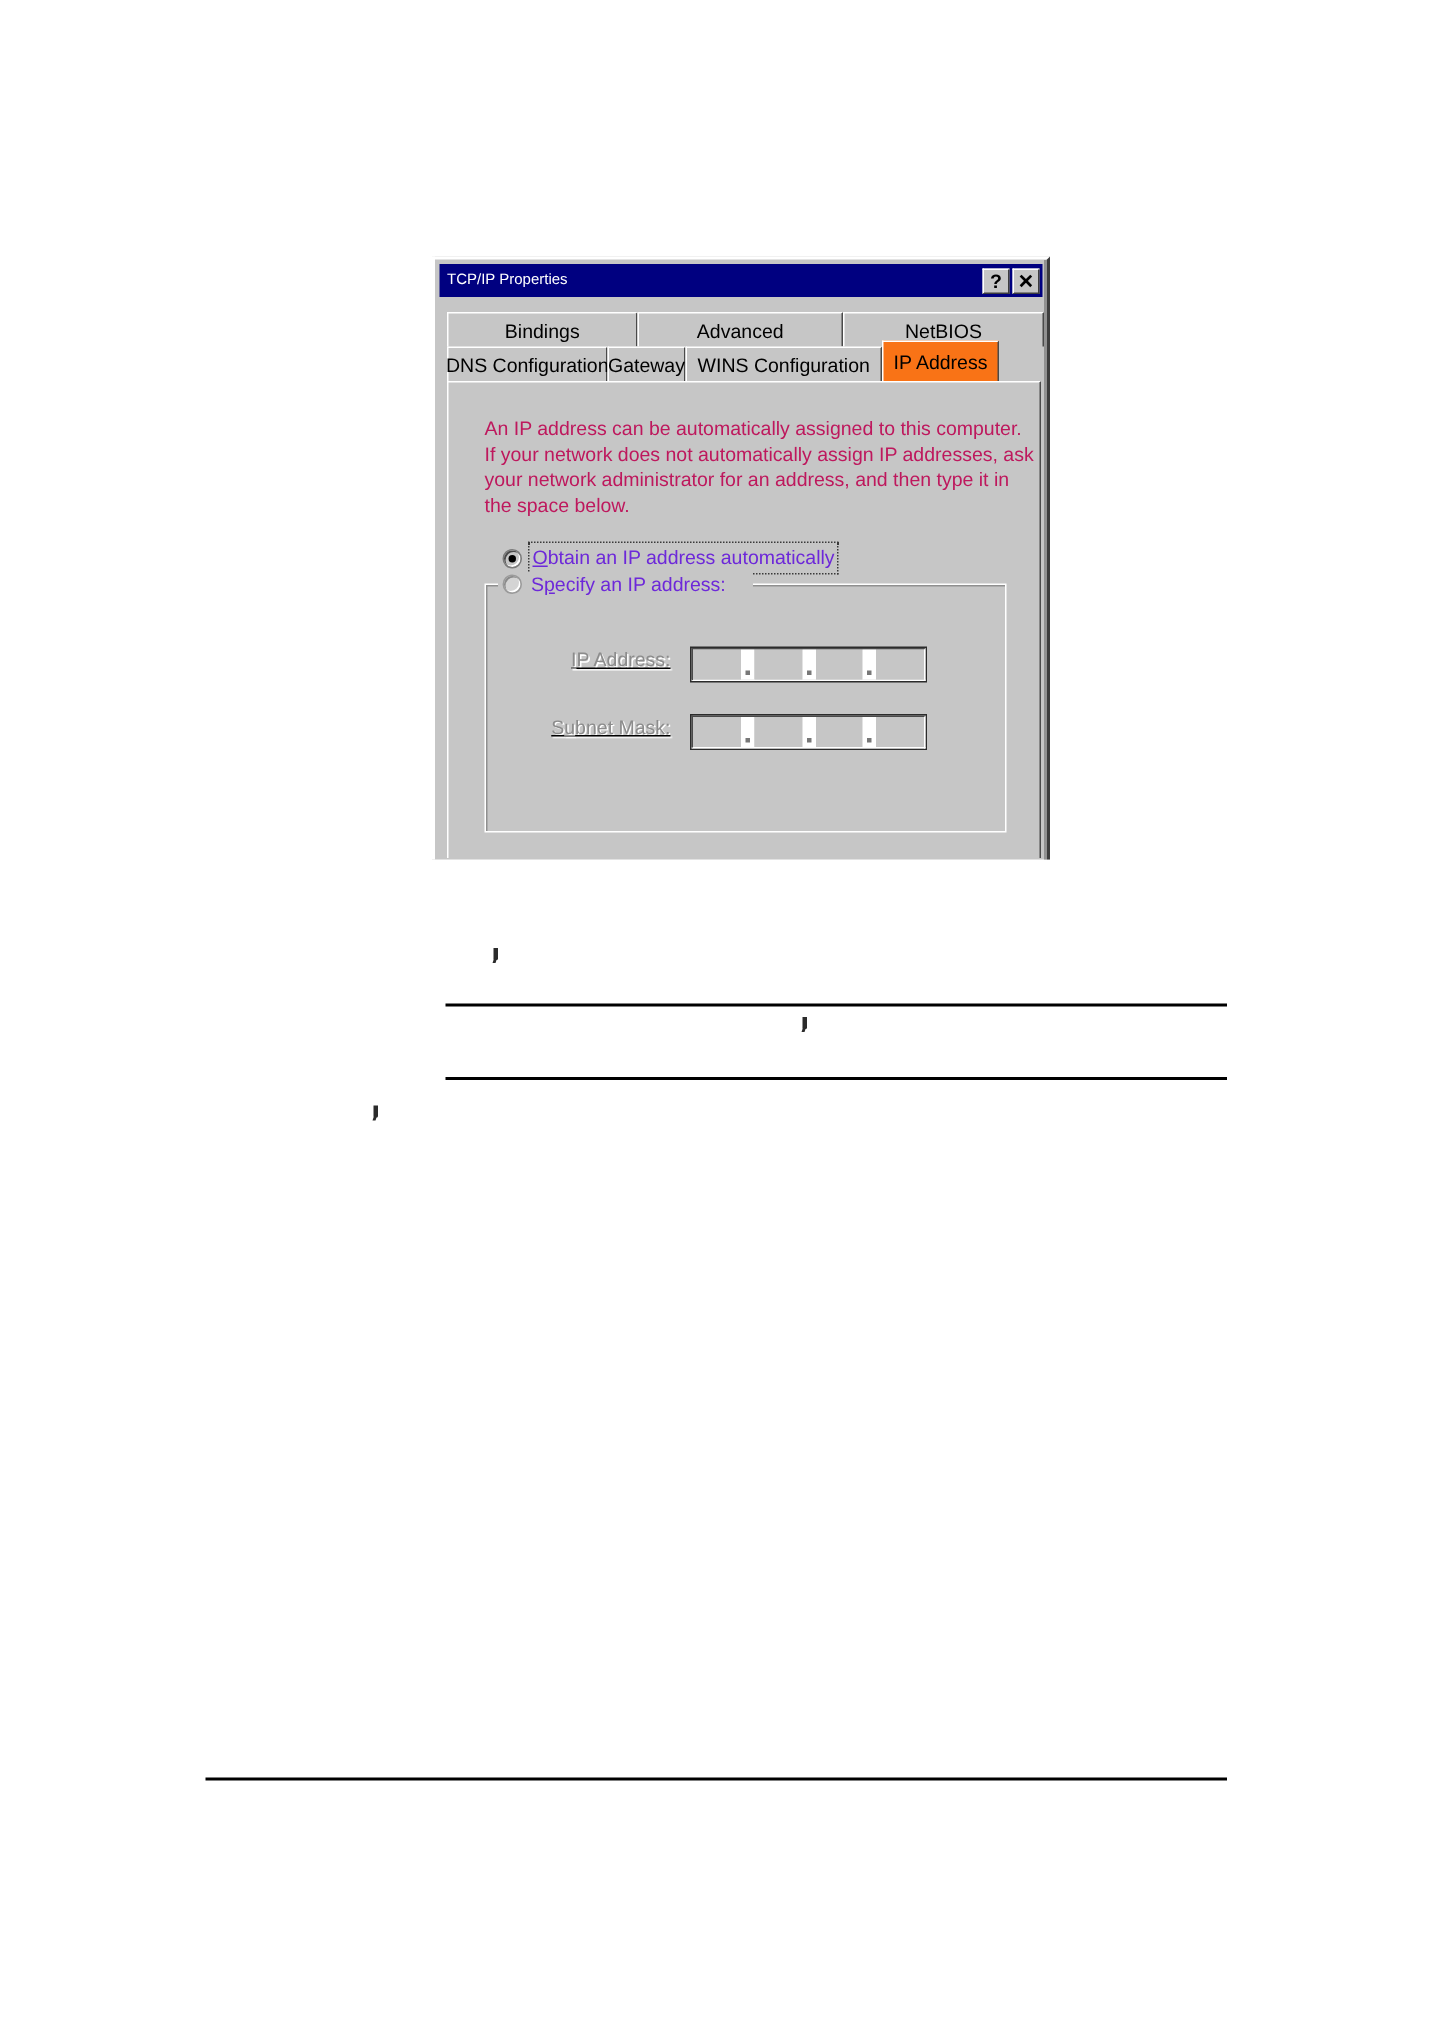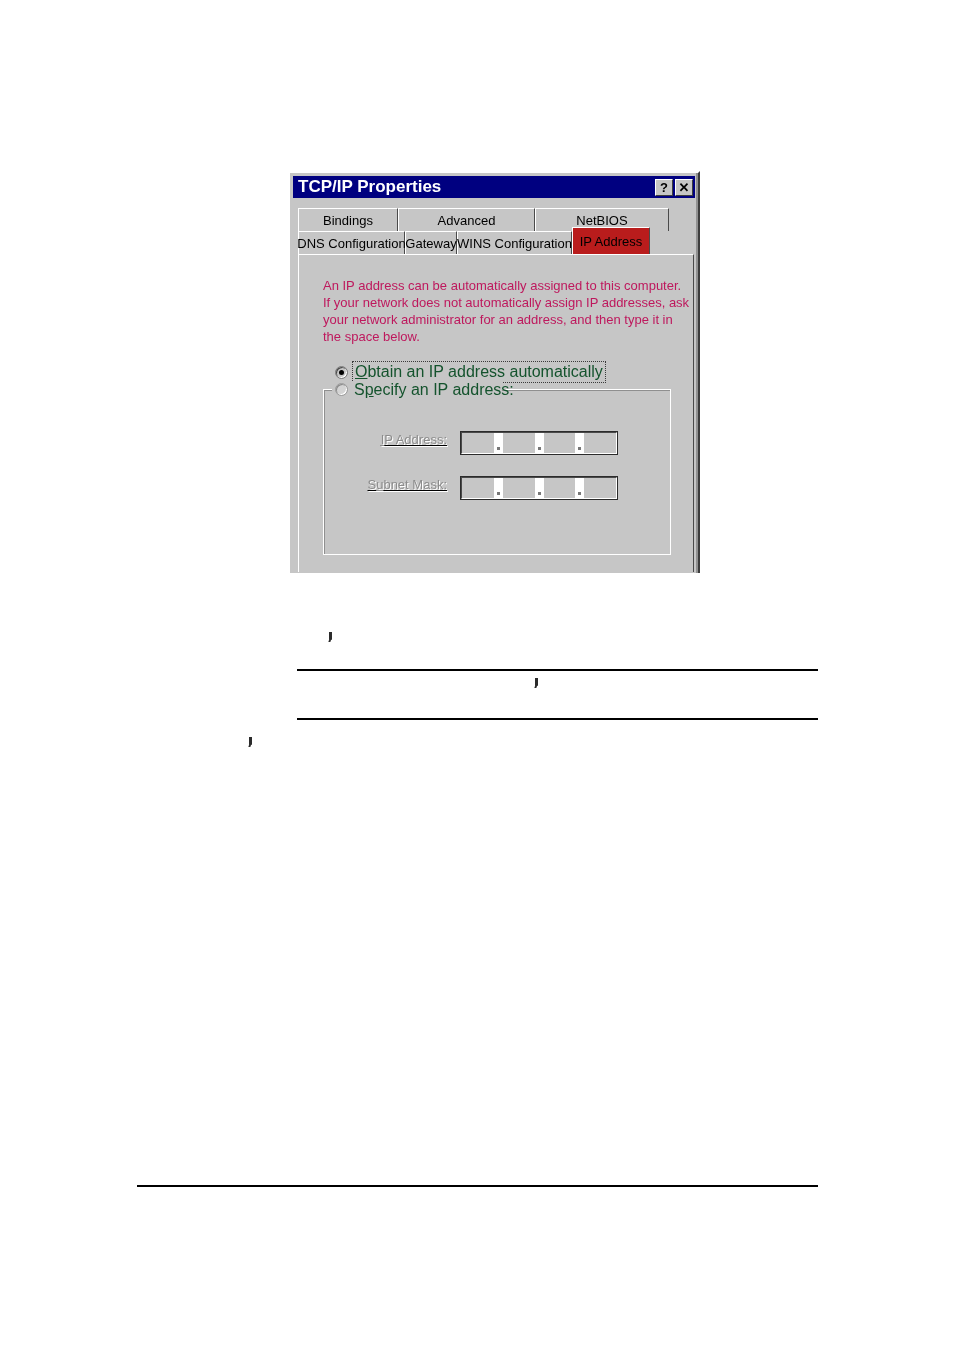--- a/index.html
+++ b/index.html
@@ -64,22 +64,22 @@
     right: 3px;
     height: 22px;
     background: #000080;
     display: flex;
     align-items: center;
     padding: 0 2px 0 5px;
     box-sizing: border-box;
   }
   .titlebar-text {
     color: #ffffff;
-    font-size: 17px;
-    font-weight: bold;
+    font-size: 10px;
+    font-weight: normal;
     letter-spacing: 0px;
     white-space: nowrap;
     flex: 1;
     line-height: 22px;
   }
   .title-btn {
     width: 18px;
     height: 17px;
     background: #c6c6c6;
     border-top: 1px solid #ffffff;
@@ -128,21 +128,21 @@
     justify-content: center;
     font-size: 13px;
     color: #000000;
     white-space: nowrap;
     padding: 0 6px;
     line-height: 1;
   }
   .tab.active {
     height: 27px;
     margin-top: -4px;
-    background: #b91c1c;
+    background: #f97316;
     border-right: 1px solid #4a4a4a;
     z-index: 5;
     position: relative;
   }
 
   
   .panel {
     position: absolute;
     left: 8px;
     top: 81px;
@@ -192,22 +192,22 @@
     height: 5px;
     border-radius: 50%;
     background: #000000;
   }
   .radio.disabled {
     background: #d4d4d4;
     border-color: #9a9a9a;
     box-shadow: inset 1px 1px 0 #8a8a8a, inset -1px -1px 0 #ffffff;
   }
   .radio-label {
-    font-size: 16px;
-    color: #14532d;
+    font-size: 13px;
+    color: #6d28d9;
     margin-left: 6px;
     white-space: nowrap;
     line-height: 15px;
   }
   .focus-ring {
     border: 1px dotted #3a3a3a;
     padding: 1px 2px;
     margin-left: 4px;
   }
   .focus-ring .radio-label { margin-left: 0; }
@@ -296,38 +296,38 @@
 <div class="dialog">
 
   <div class="titlebar">
     <div class="titlebar-text">TCP/IP Properties</div>
     <div class="title-btn">?</div>
     <div class="title-btn">✕</div>
   </div>
 
   <div class="tabstrip">
     <div class="tabrow row1">
-      <div class="tab" style="width:100px;">
+      <div class="tab" style="width:127px;">
         <span>Bindings</span>
       </div>
       <div class="tab" style="width:137px;">
         <span>Advanced</span>
       </div>
       <div class="tab" style="width:134px;">
         <span>NetBIOS</span>
       </div>
     </div>
     <div class="tabrow row2">
       <div class="tab" style="width:107px;">
         <span>DNS Configuration</span>
       </div>
       <div class="tab" style="width:52px;">
         <span>Gateway</span>
       </div>
-      <div class="tab" style="width:115px;">
+      <div class="tab" style="width:131px;">
         <span>WINS Configuration</span>
       </div>
       <div class="tab active" style="width:78px;">
         <span>IP Address</span>
       </div>
     </div>
   </div>
 
   <div class="panel">
 

